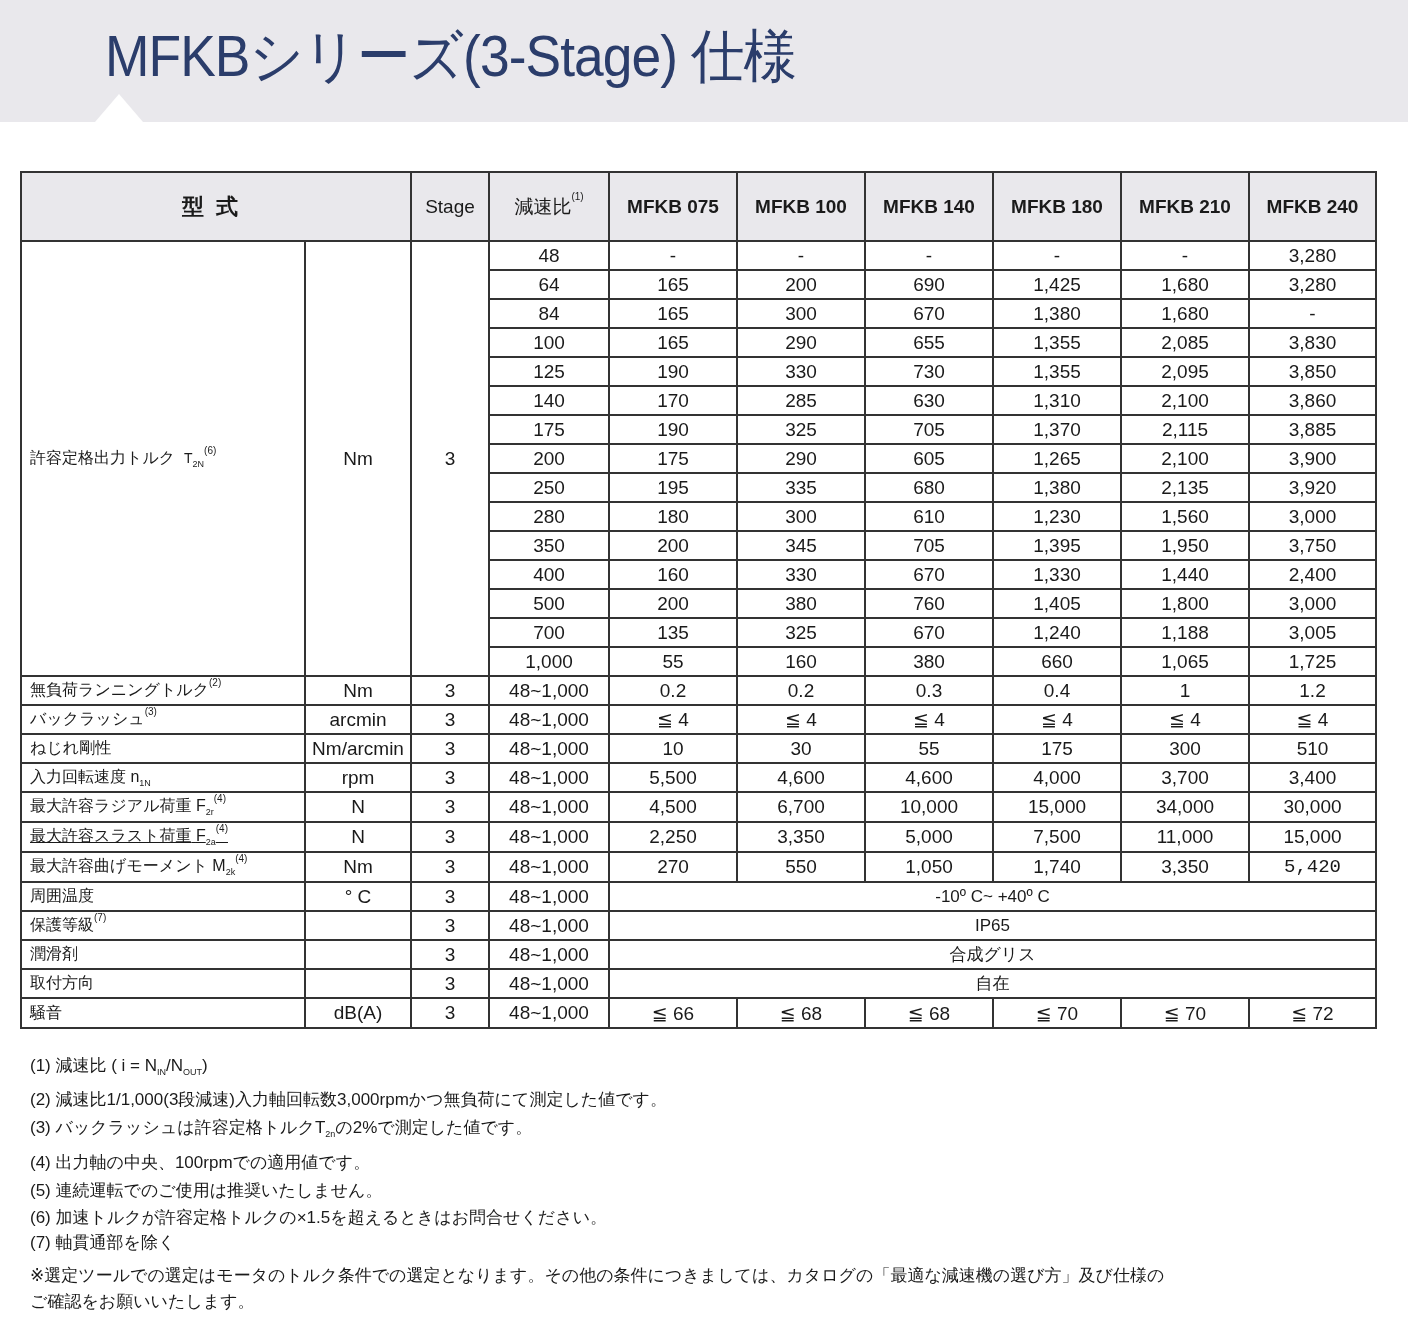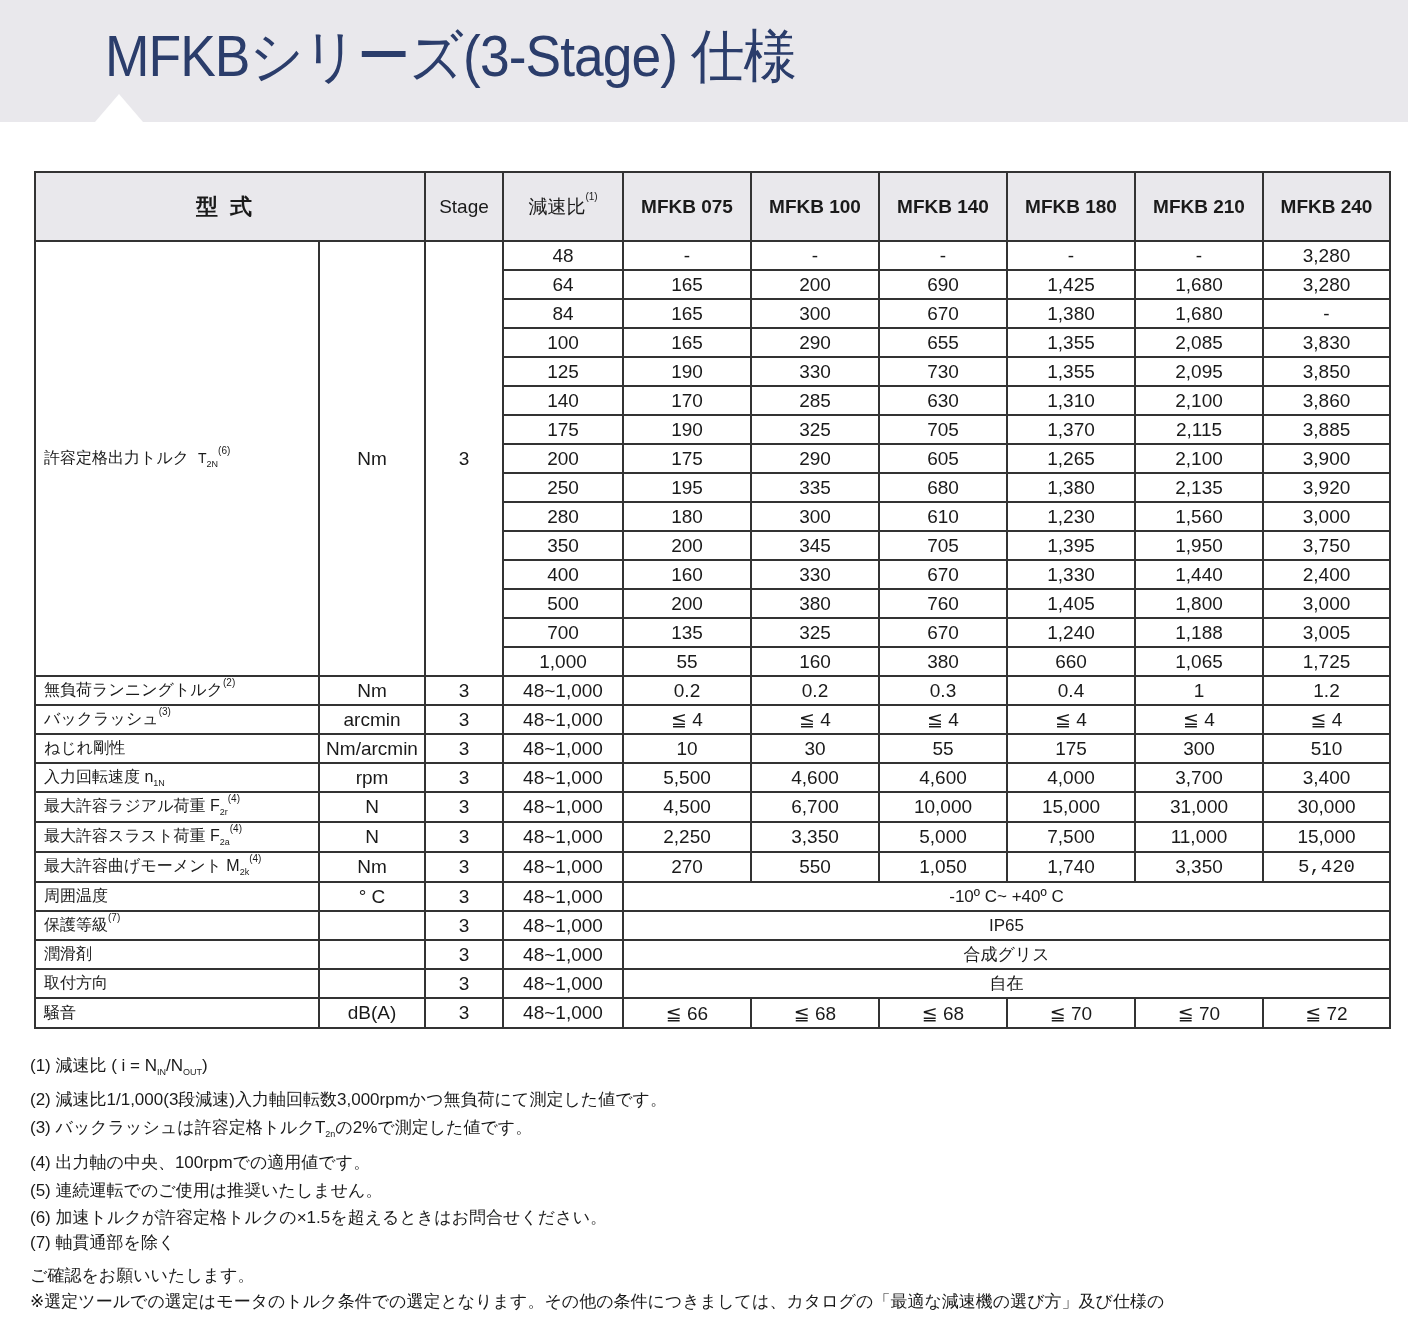--- a/index.html
+++ b/index.html
@@ -6,21 +6,21 @@
   body { width:1408px; height:1324px; position:relative; overflow:hidden;
          font-family:"Liberation Sans","DejaVu Sans",sans-serif; color:#1a1a1a; }
   .banner { position:absolute; left:0; top:0; width:1408px; height:122px; background:#e9e8ec;text-align:center; }
   .banner-notch { position:absolute; left:95px; top:94px; width:0; height:0;
                   border-left:24px solid transparent; border-right:24px solid transparent;
                   border-bottom:28px solid #ffffff; }
   .title { position:absolute; left:105px; top:18px; font-size:58px; line-height:76px;
            color:#2b3d6b; font-family:"Liberation Sans","DejaVu Sans",sans-serif;
            letter-spacing:-1px; transform:scaleX(0.92); transform-origin:left center; white-space:nowrap; }
 
-  table.spec { position:absolute; left:34px; top:171px; border-collapse:collapse; table-layout:fixed; width:1355px;padding-left:20px; }
+  table.spec { position:absolute; left:20px; top:171px; border-collapse:collapse; table-layout:fixed; width:1355px;padding-left:20px; }
   table.spec td, table.spec th { border:2px solid #333; padding:0; text-align:center; vertical-align:middle;
            font-size:19px; font-weight:normal; white-space:nowrap; overflow:hidden; }
   table.spec thead th { background:#e9e8ec; height:67px; }
   table.spec thead th.model { font-weight:bold; font-size:19px; }
   table.spec thead th.kata { font-size:22px; letter-spacing:12px; font-weight:bold; }
   table.spec tbody td { height:27px; }
   td.label { text-align:left !important; padding-left:8px !important; font-size:16px !important; }
   sup { font-size:10px; vertical-align:top; position:relative; top:-3px; }
   sub { font-size:9px; }
   .span-val { font-size:17px !important;border-radius:7px; }
@@ -252,25 +252,25 @@
       </tr>
       <tr>
         <td class="label" style="height: 28px;"><span>最大許容ラジアル荷重</span> <span>F</span><sub>2r</sub><sup>(4)</sup></td>
         <td style="height: 28px;">N</td>
         <td style="height: 28px;">3</td>
         <td style="height: 28px;">48~1,000</td>
         <td style="height: 28px;">4,500</td>
         <td style="height: 28px;">6,700</td>
         <td style="height: 28px;">10,000</td>
         <td style="height: 28px;">15,000</td>
-        <td style="height: 28px;">31,000</td>
+        <td style="height: 28px;">34,000</td>
         <td style="height: 28px;">30,000</td>
       </tr>
       <tr>
-        <td class="label" style="height: 28px;"><span>最大許容スラスト荷重</span> <span>F</span><sub>2a</sub><sup>(4)</sup></td>
+        <td class="label" style="height: 28px; text-decoration: underline;"><span>最大許容スラスト荷重</span> <span>F</span><sub>2a</sub><sup>(4)</sup></td>
         <td style="height: 28px;">N</td>
         <td style="height: 28px;">3</td>
         <td style="height: 28px;">48~1,000</td>
         <td style="height: 28px;">2,250</td>
         <td style="height: 28px;">3,350</td>
         <td style="height: 28px;">5,000</td>
         <td style="height: 28px;">7,500</td>
         <td style="height: 28px;">11,000</td>
         <td style="height: 28px;">15,000</td>
       </tr>
@@ -331,16 +331,16 @@
 
 <div class="notes">
   <div><span>(1) 減速比 ( i = N</span><sub>IN</sub><span>/N</span><sub>OUT</sub><span>)</span></div>
   <div>(2) 減速比1/1,000(3段減速)入力軸回転数3,000rpmかつ無負荷にて測定した値です。</div>
   <div><span>(3) バックラッシュは許容定格トルクT</span><sub>2n</sub><span>の2%で測定した値です。</span></div>
   <div>(4) 出力軸の中央、100rpmでの適用値です。</div>
   <div>(5) 連続運転でのご使用は推奨いたしません。</div>
   <div style="line-height:26px">(6) 加速トルクが許容定格トルクの×1.5を超えるときはお問合せください。</div>
   <div style="line-height:24px">(7) 軸貫通部を除く</div>
   <div class="remark">
+    <div>※選定ツールでの選定はモータのトルク条件での選定となります。その他の条件につきましては、カタログの「最適な減速機の選び方」及び仕様の</div>
     <div>ご確認をお願いいたします。</div>
-    <div>※選定ツールでの選定はモータのトルク条件での選定となります。その他の条件につきましては、カタログの「最適な減速機の選び方」及び仕様の</div>
   </div>
 </div>
 
 </body></html>

